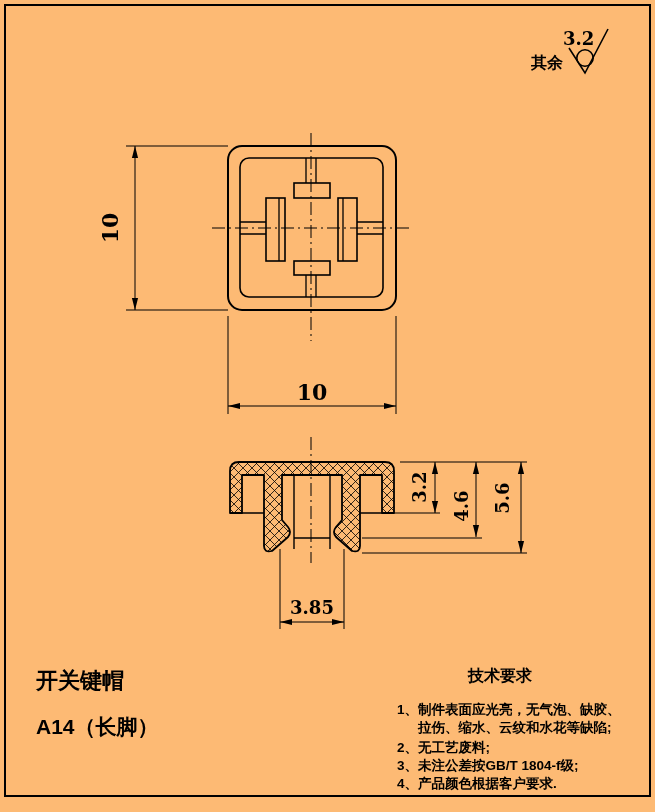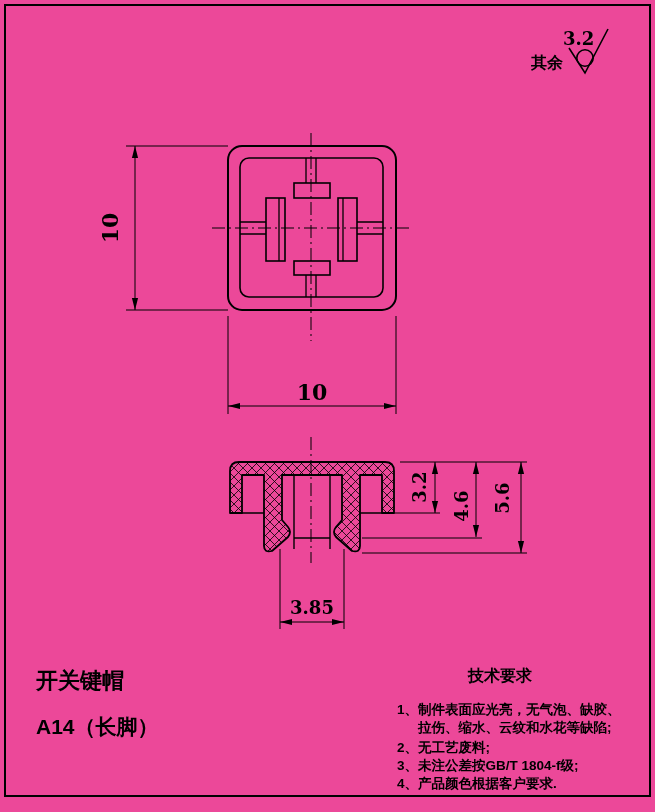--- a/index.html
+++ b/index.html
@@ -1,16 +1,16 @@
 <!DOCTYPE html>
 <html><head>
 <meta charset="utf-8">
 <style>
   html,body{margin:0;padding:0;background:#e8e8e8;}
-  .sheet{position:relative;width:655px;height:812px;background:#ec4899;overflow:hidden;
+  .sheet{position:relative;width:655px;height:812px;background:#fdba74;overflow:hidden;
          font-family:"Liberation Sans",sans-serif;}
   svg{position:absolute;left:0;top:0;}
   text{fill:#000;font-weight:bold;}
   .dimtxt{font-family:"DejaVu Serif",serif;font-weight:bold;}
   .cjk{font-family:"Liberation Sans",sans-serif;font-weight:bold;}
 </style>
 </head>
 <body>
 
 <div class="sheet">

